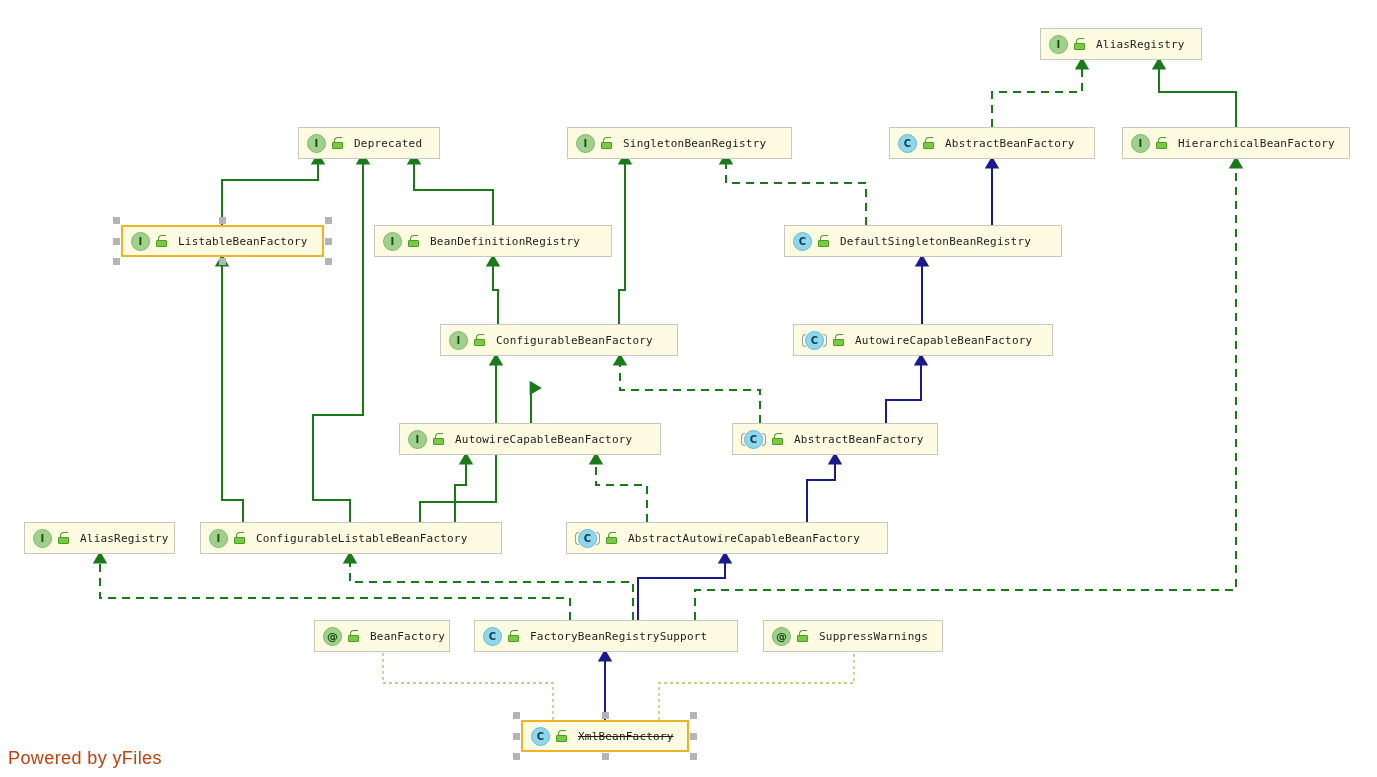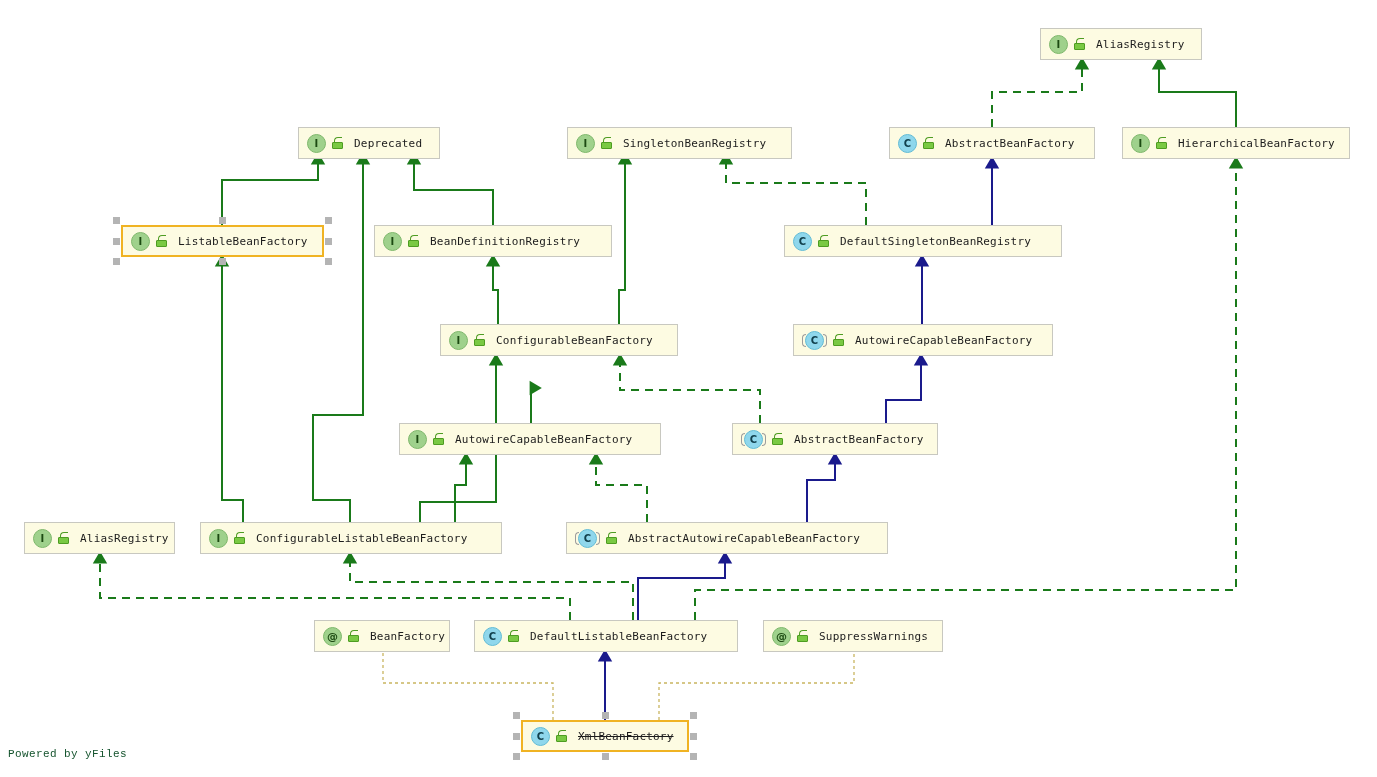--- a/index.html
+++ b/index.html
@@ -72,22 +72,22 @@
     border-radius:4px 0 0 0;box-sizing:border-box;
   }
 
   
   .handle{
     position:absolute;width:7px;height:7px;background:#b4b4b4;
   }
 
   .watermark{
     position:absolute;left:8px;top:748px;
-    font-family:Liberation Mono, monospace;
-    font-size:11px;color:#14532d;letter-spacing:0.4px;
+    font-family:Liberation Sans, sans-serif;
+    font-size:18px;color:#c2410c;letter-spacing:0.4px;
   }
 </style>
 </head>
 <body>
 
 <div id="canvas">
   <svg id="edges" xmlns="http://www.w3.org/2000/svg">
     <defs>
       <marker id="ah-green" markerWidth="11" markerHeight="11" refX="1.2" refY="4.2" orient="auto" markerUnits="strokeWidth">
         <path d="M0.5,0.6 L0.5,7.8 L6.6,4.2 Z" fill="#1a7a1a"></path>
@@ -294,21 +294,21 @@
         <span class="label">BeanFactory</span>
       </div>
       <div class="node" style="left: 474px; top: 620px; width: 264px;">
         <span class="badge-wrap">
           <span class="badge cls">C</span>
         </span>
         <span class="lock">
           <b></b>
           <i></i>
         </span>
-        <span class="label">DefaultListableBeanFactory</span>
+        <span class="label">FactoryBeanRegistrySupport</span>
       </div>
       <div class="node" style="left: 763px; top: 620px; width: 180px;">
         <span class="badge-wrap">
           <span class="badge anno">@</span>
         </span>
         <span class="lock">
           <b></b>
           <i></i>
         </span>
         <span class="label">SuppressWarnings</span>

